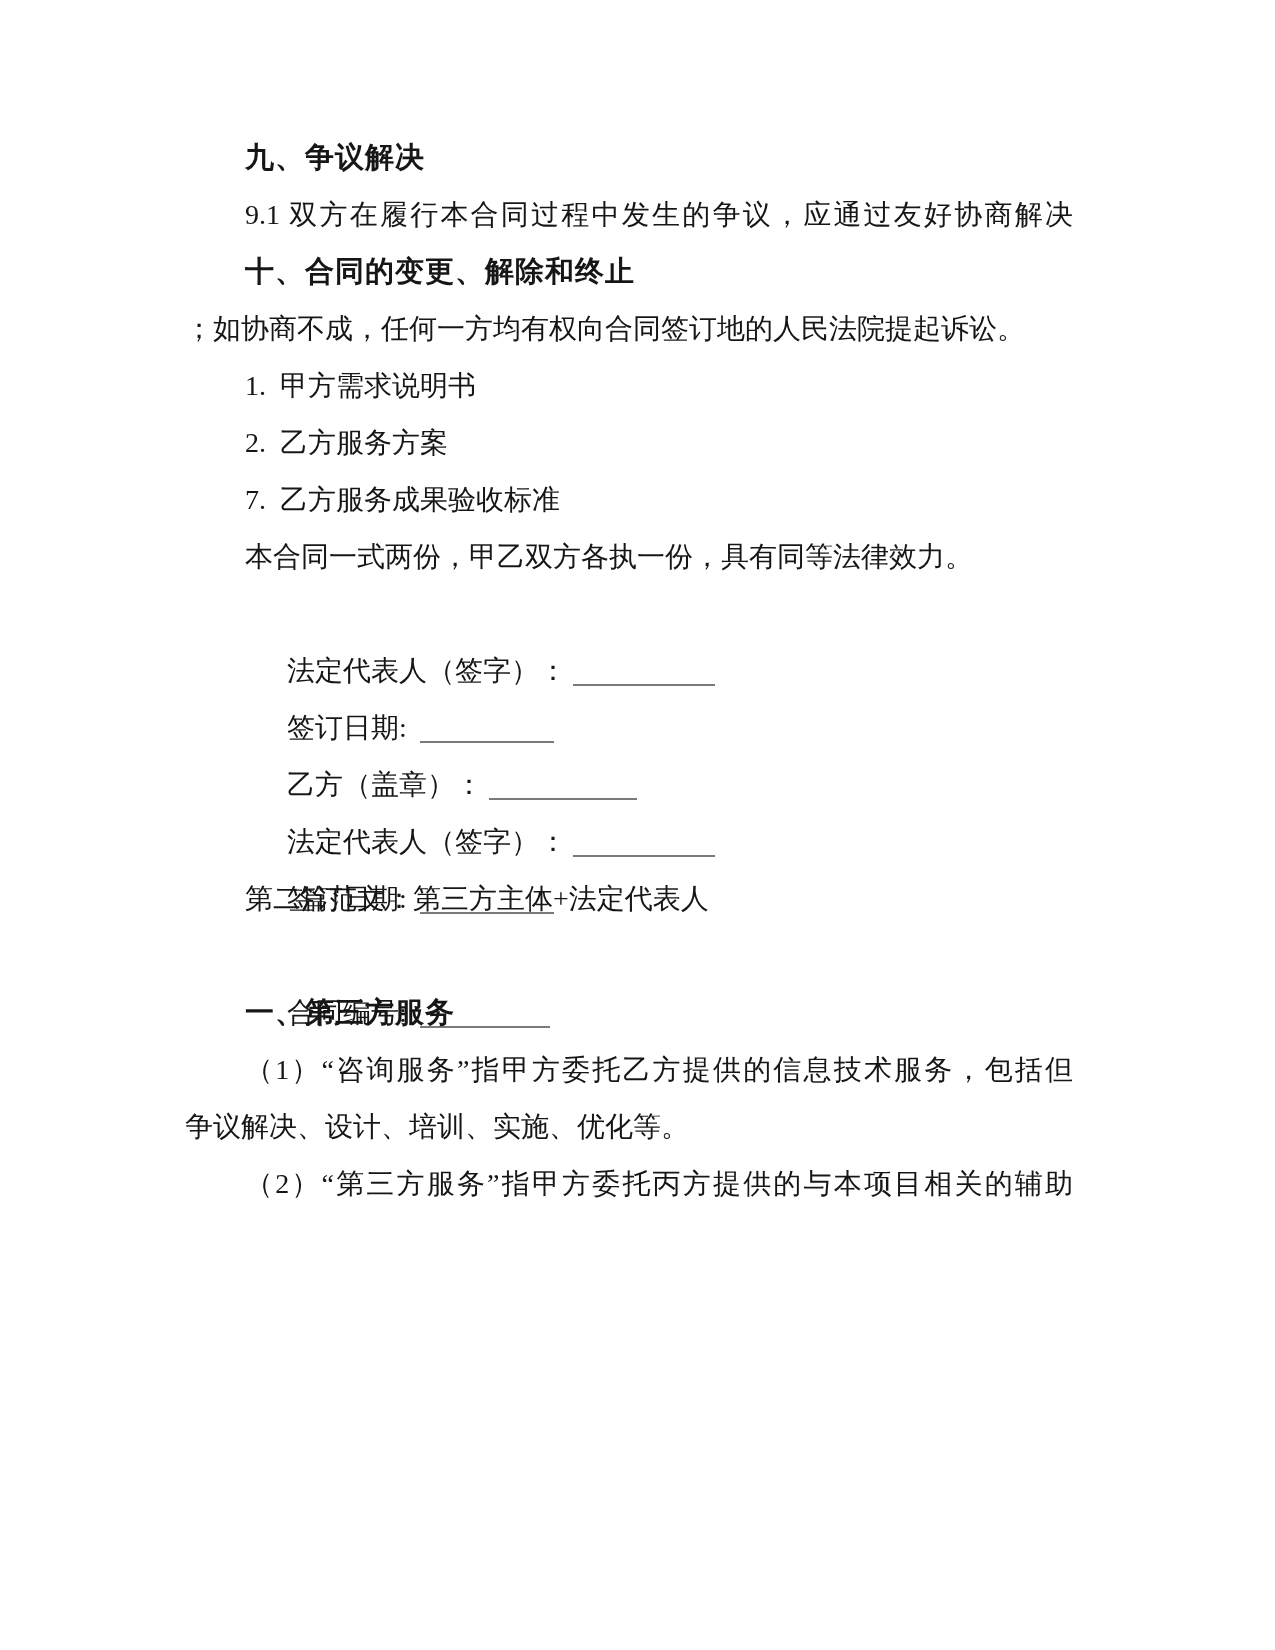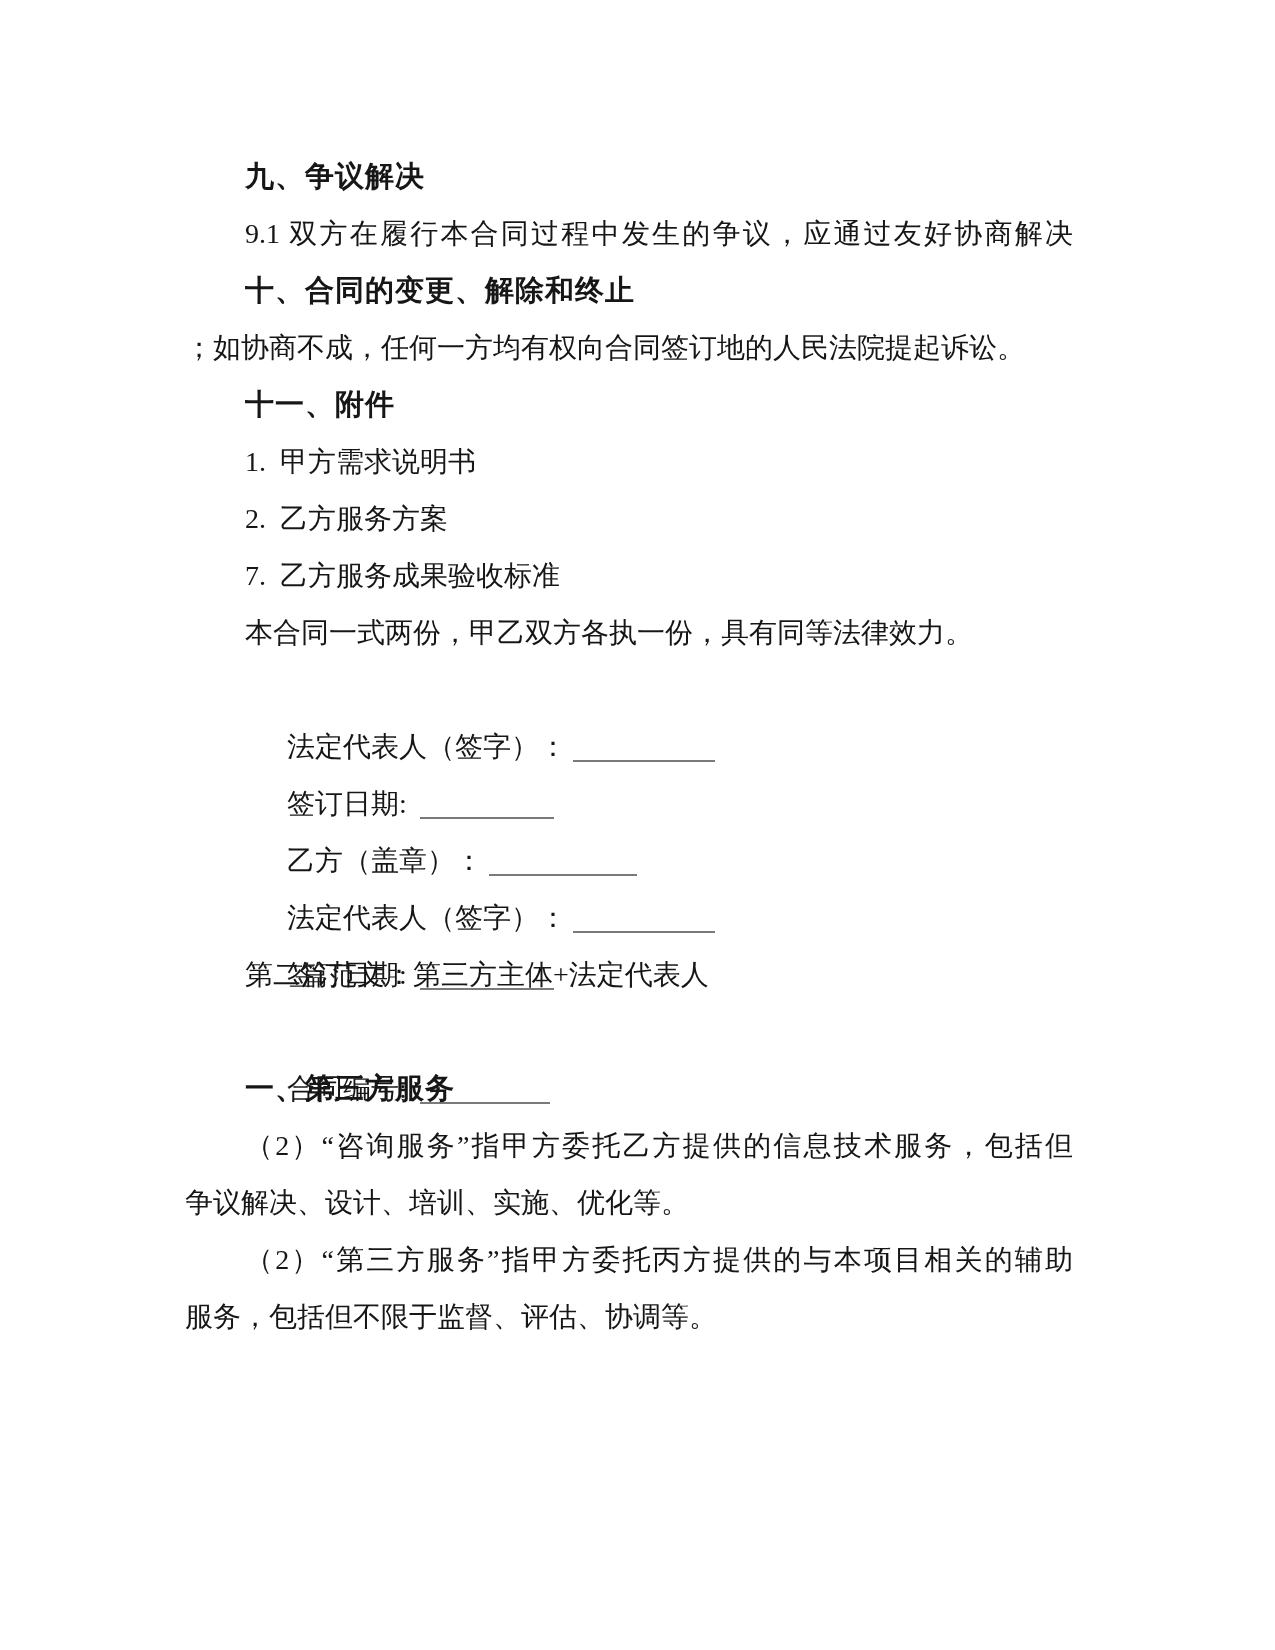--- a/index.html
+++ b/index.html
@@ -7,21 +7,21 @@
     position:relative;
     width:1275px;height:1650px;
     background:#ffffff;
     color:#161616;
     font-family:"Liberation Serif","DejaVu Serif",serif;
     font-size:28px;
     overflow:hidden;
   }
   .content{
     position:absolute;
-    left:185px;top:148px;
+    left:185px;top:129px;
     width:888px;
   }
   .line{
     height:57px;
     line-height:57px;
     white-space:pre-wrap;
   }
   .indent{padding-left:60px;}
   .heading{
     font-family:"Liberation Sans","DejaVu Sans",sans-serif;
@@ -51,21 +51,20 @@
 
 <div class="page">
   <div class="content">
 
     <div class="line heading indent">九、争议解决</div>
     <div class="line indent justify">9.1 双方在履行本合同过程中发生的争议，应通过友好协商解决</div>
     <div class="line heading indent">十、合同的变更、解除和终止</div>
 
     <div class="line">；如协商不成，任何一方均有权向合同签订地的人民法院提起诉讼。</div>
 
-    <div class="line heading indent">十一、附件</div>
     <div class="line indent">1.  甲方需求说明书</div>
     <div class="line indent">2.  乙方服务方案</div>
     <div class="line indent">7.  乙方服务成果验收标准</div>
     <div class="line indent">本合同一式两份，甲乙双方各执一份，具有同等法律效力。</div>
 
     <div class="line indent">
       <span>法定代表人（签字）：</span><span class="blank w142"></span>
     </div>
     <div class="line indent">
       <span>签订日期: </span><span class="blank w134"></span>
@@ -80,19 +79,18 @@
       <span>签订日期: </span><span class="blank w134"></span>
     </div>
 
     <div class="line indent">第二篇范文：第三方主体+法定代表人</div>
 
     <div class="line indent">
       <span>合同编号: </span><span class="blank w130"></span>
     </div>
 
     <div class="line heading indent">一、第三方服务</div>
-    <div class="line indent justify">（2）“咨询服务”指甲方委托乙方提供的信息技术服务，包括但</div>
+    <div class="line indent justify">（1）“咨询服务”指甲方委托乙方提供的信息技术服务，包括但</div>
     <div class="line">争议解决、设计、培训、实施、优化等。</div>
     <div class="line indent justify">（2）“第三方服务”指甲方委托丙方提供的与本项目相关的辅助</div>
-    <div class="line">服务，包括但不限于监督、评估、协调等。</div>
 
   </div>
 </div>
 
 </body></html>

